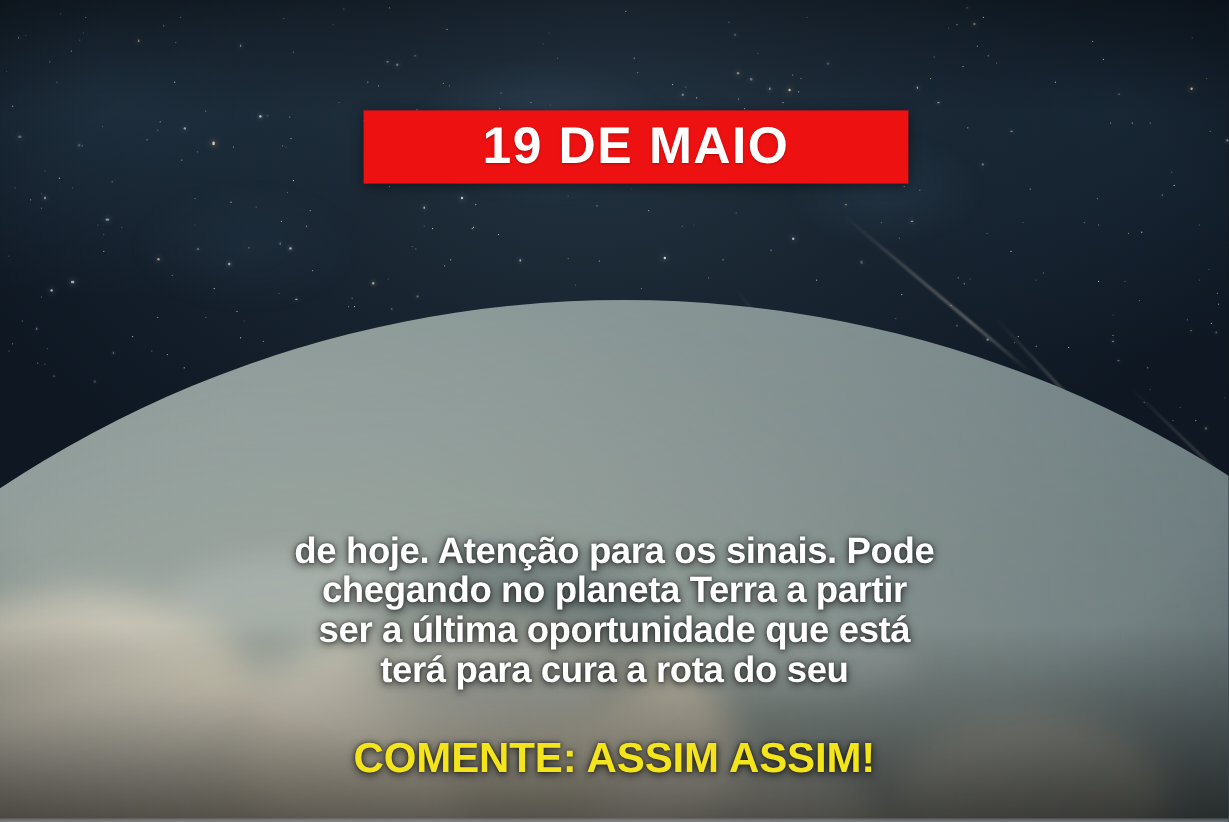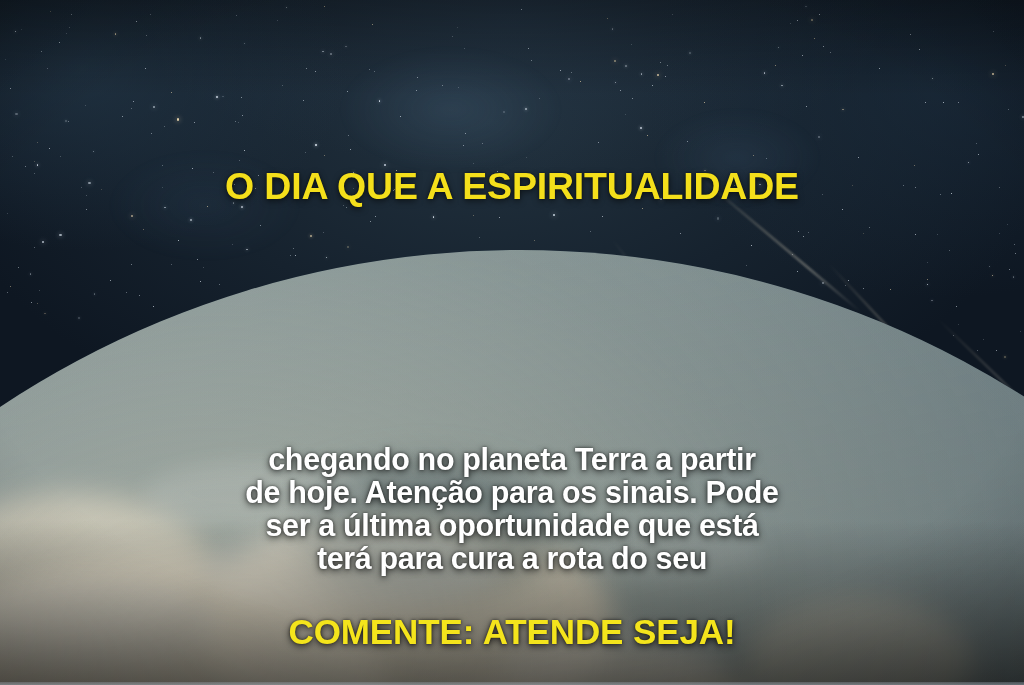--- a/index.html
+++ b/index.html
@@ -547,30 +547,32 @@
       <div class="earth-terminator"></div>
     </div>
     <div class="earth-rim-light"></div>
   </div>
 
   <div class="vignette"></div>
   <div class="bottom-hairline"></div>
 
   <div class="content">
 
+    <div class="date-banner">
+      <span>19 DE MAIO</span>
+    </div>
 
     <div class="headline">
-      <span class="l1">O DIA QUE A ESPIRITUALIDADE</span>
     </div>
 
     <div class="body-copy">
+      <span class="bl">de hoje. Atenção para os sinais. Pode</span>
       <span class="bl">chegando no planeta Terra a partir</span>
-      <span class="bl">de hoje. Atenção para os sinais. Pode</span>
       <span class="bl">ser a última oportunidade que está</span>
       <span class="bl">terá para cura a rota do seu</span>
     </div>
 
     <div class="cta">
-      <span>COMENTE: ATENDE SEJA!</span>
+      <span>COMENTE: ASSIM ASSIM!</span>
     </div>
 
   </div>
 </div>
 
 </body></html>

